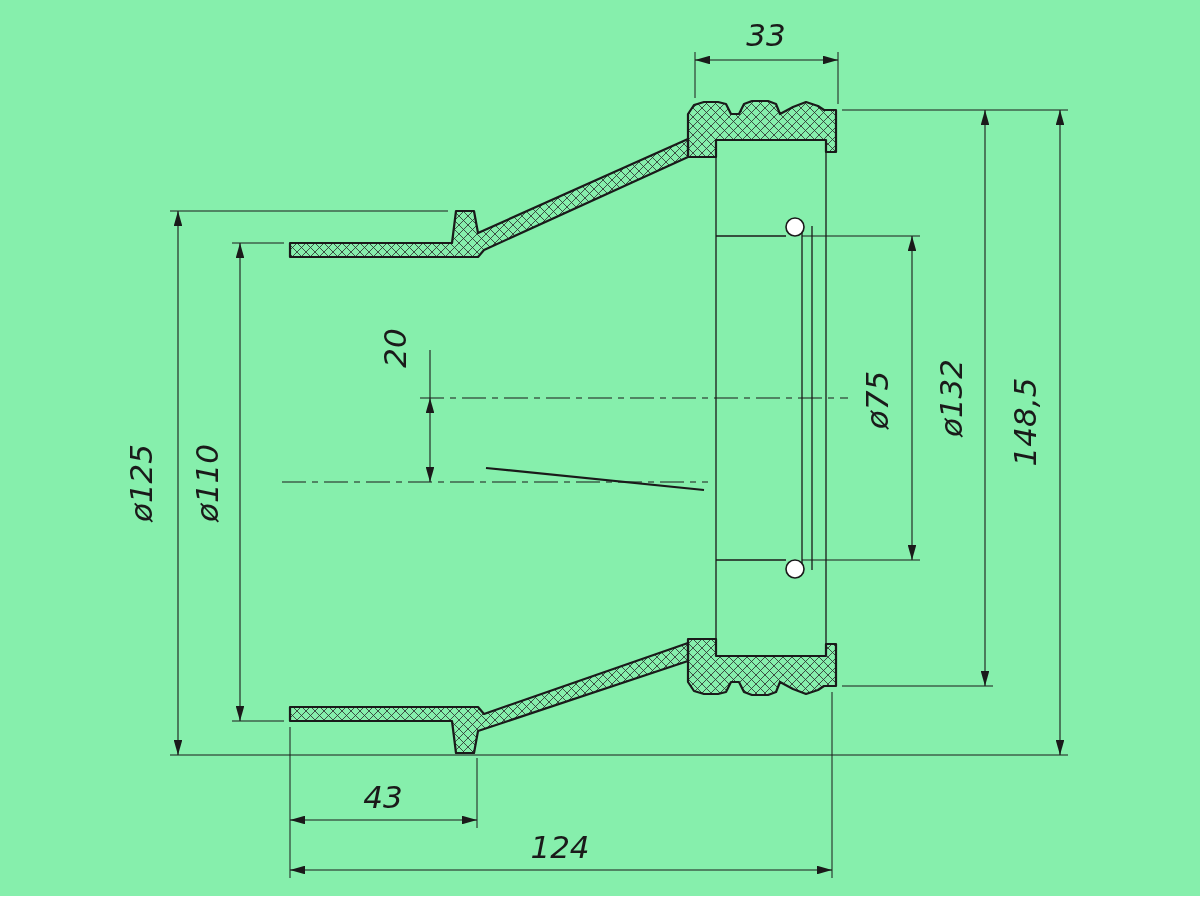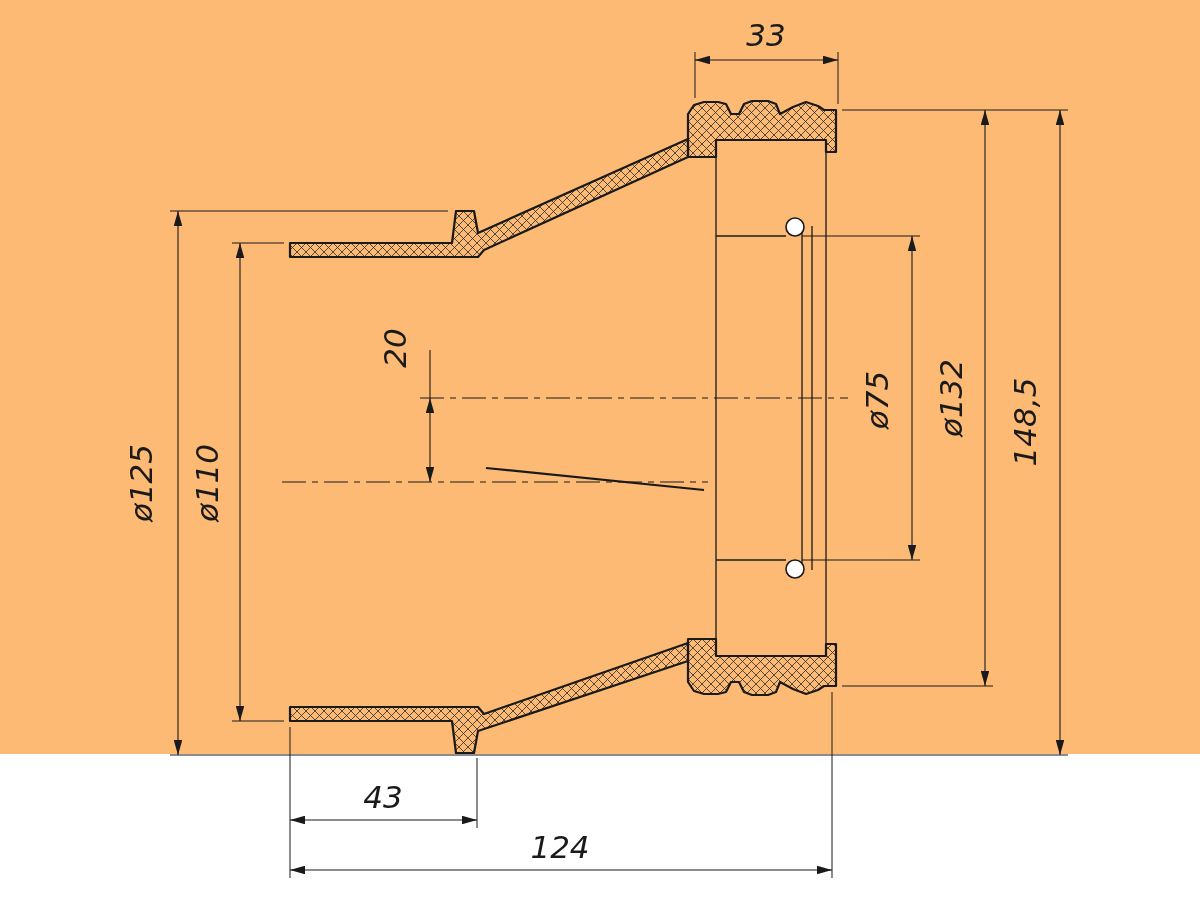--- a/index.html
+++ b/index.html
@@ -6,22 +6,22 @@
     margin: 0;
     padding: 0;
     background: #ffffff;
     width: 1200px;
     height: 900px;
     overflow: hidden;
   }
   .drawing-wrap {
     position: relative;
     width: 1200px;
-    height: 754px;
-    background: #fdba74;
+    height: 896px;
+    background: #86efac;
   }
   svg { display: block; }
   .outline {
     fill: none;
     stroke: #1a1a1a;
     stroke-width: 2.2;
     stroke-linejoin: round;
   }
   .wall {
     fill: url(#xh);

